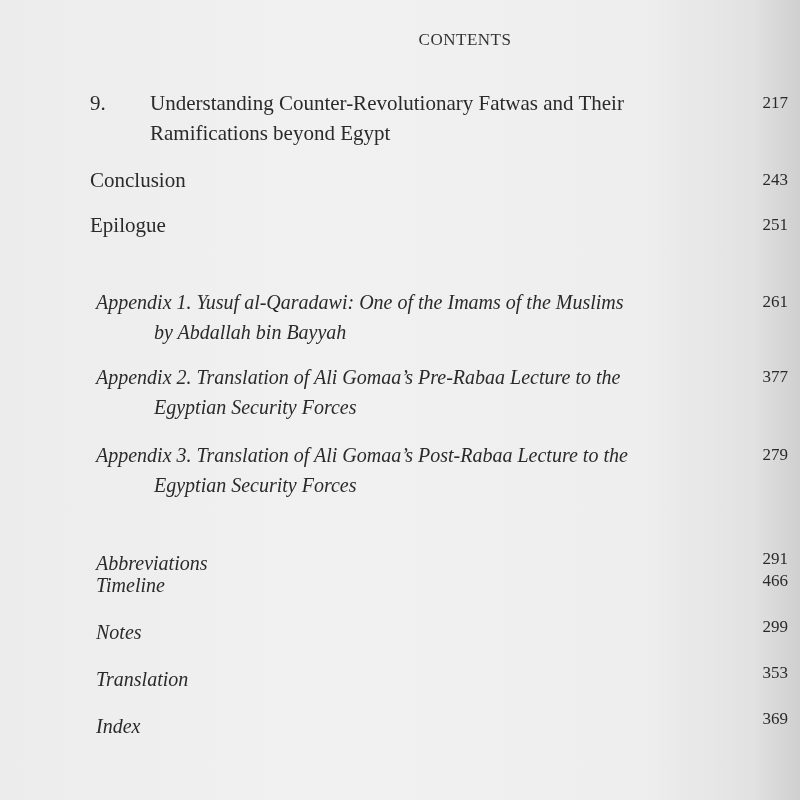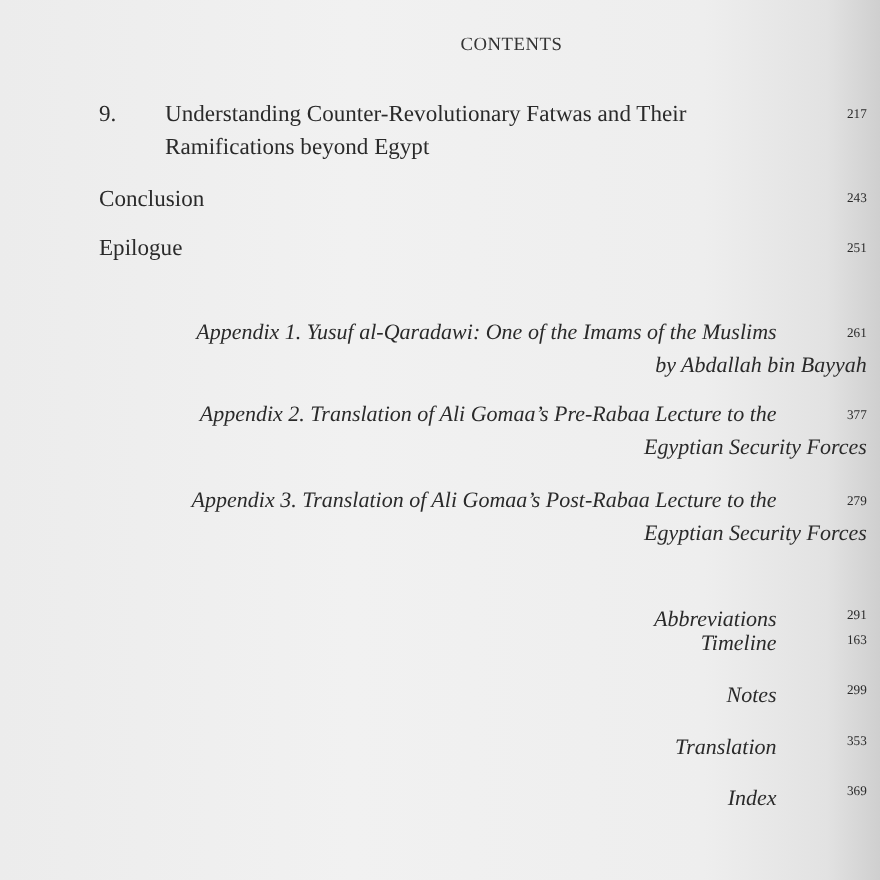--- a/index.html
+++ b/index.html
@@ -10,23 +10,23 @@
     color: #2a2a2a;
     position: relative;
   }
   .page { position: absolute; left: 0; top: 0; width: 800px; height: 632px; }
   .heading {
     position: absolute; top: 30px; left: 0; width: 930px; text-align: center;
     font-size: 17px; letter-spacing: 0.5px; color: #333;
   }
   .row { position: absolute; left: 90px; width: 698px; font-size: 21px; line-height: 30px; }
   .row .title { display: block; width: 610px; }
-  .row .page-num { position: absolute; right: 0; top: 0; font-size: 12px; }
+  .row .page-num { position: absolute; right: 0; top: 0; font-size: 17px; }
   .row .cont { display: block; }
-  .italic { font-style: italic; text-align: right; }
+  .italic { font-style: italic; }
   .num-label { display: inline-block; width: 60px; }
   .indent-ch { padding-left: 60px; }
   .indent-ap { padding-left: 58px; }
   .ap { left: 96px; width: 692px; font-size: 20px; }
 </style>
 </head>
 <body>
 
 <div class="page">
   <div class="heading">CONTENTS</div>
@@ -67,21 +67,21 @@
     <span class="page-num" style="font-style:normal;">279</span>
   </div>
 
   <div class="row ap italic" style="top:548px;">
     <span class="title">Abbreviations</span>
     <span class="page-num" style="font-style:normal;top:-4px;">291</span>
   </div>
 
   <div class="row ap italic" style="top:570px;">
     <span class="title">Timeline</span>
-    <span class="page-num" style="font-style:normal;top:-4px;">163</span>
+    <span class="page-num" style="font-style:normal;top:-4px;">466</span>
   </div>
 
   <div class="row ap italic" style="top:617px;">
     <span class="title">Notes</span>
     <span class="page-num" style="font-style:normal;top:-5px;margin-left:24px;">299</span>
   </div>
 
   <div class="row ap italic" style="top:664px;">
     <span class="title">Translation</span>
     <span class="page-num" style="font-style:normal;top:-6px;">353</span>

